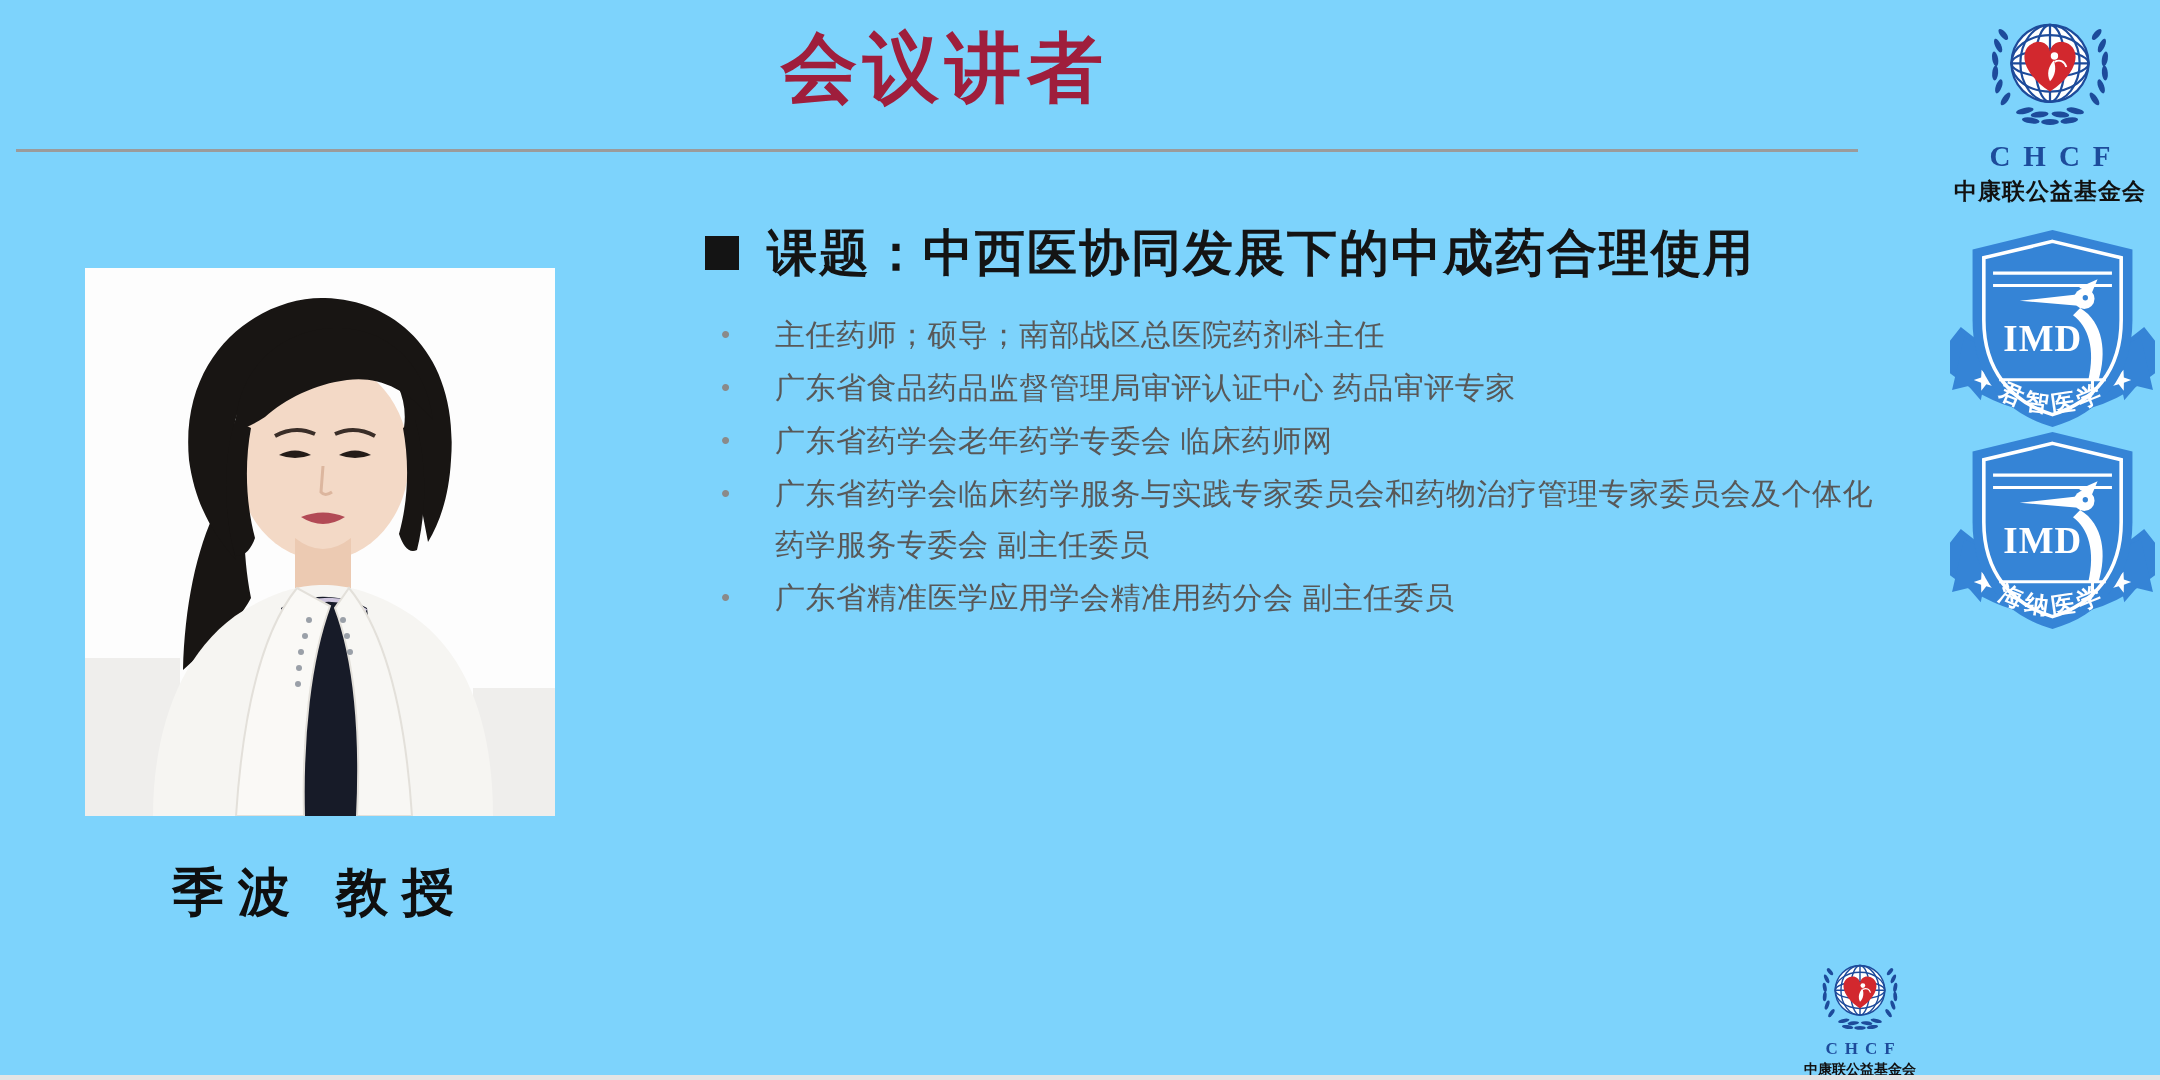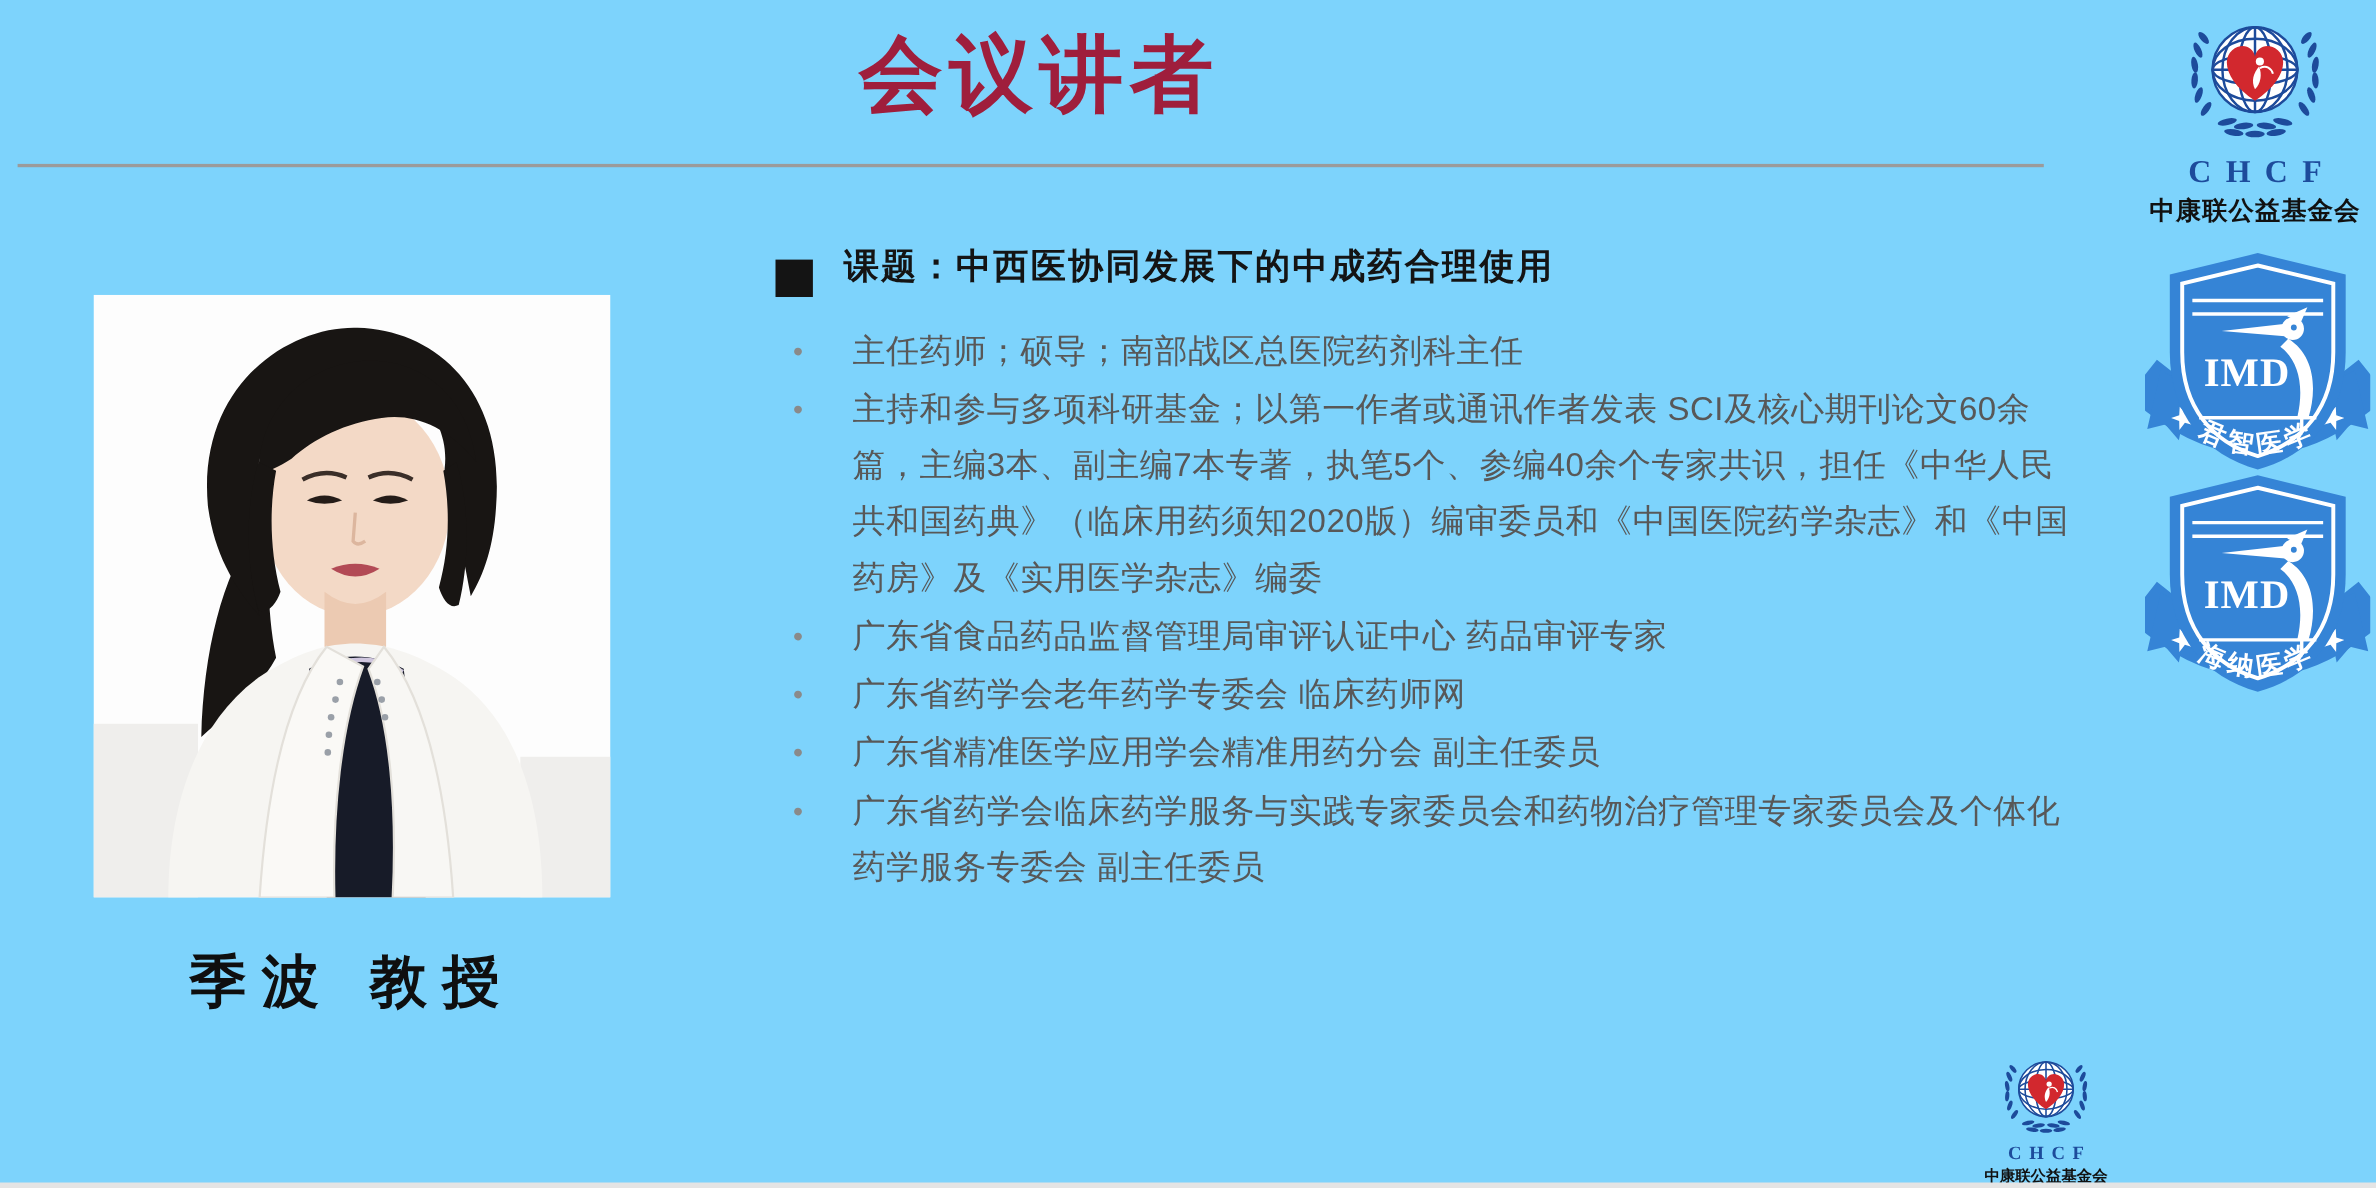--- a/index.html
+++ b/index.html
@@ -37,21 +37,21 @@
     font-size:52px;letter-spacing:14px;color:#0f0f0f;
   }
   
   .content{position:absolute;left:705px;top:222px;width:1192px;}
   .topic-row{display:flex;align-items:flex-start;}
   .topic-square{
     width:34px;height:34px;background:var(--heading-color);flex:0 0 34px;
     margin-top:14px;
   }
   .topic-label{
-    margin-left:28px;font-size:32px;font-weight:bold;color:var(--heading-color);
+    margin-left:28px;font-size:50px;font-weight:bold;color:var(--heading-color);
     letter-spacing:2px;line-height:1.25;
   }
   ul.bullets{list-style:none;margin-top:24px;}
   ul.bullets li{
     position:relative;padding-left:70px;font-size:30px;line-height:51px;
     color:var(--body-text-color);letter-spacing:0.5px;margin-bottom:2px;
   }
   ul.bullets li::before{
     content:"\2022";position:absolute;left:16px;top:0;line-height:51px;
     color:var(--bullet-color);font-size:26px;
@@ -225,25 +225,24 @@
   </div>
   <div class="caption">季波 教授</div>
 
   <div class="content">
     <div class="topic-row">
       <div class="topic-square"></div>
       <div class="topic-label">课题：中西医协同发展下的中成药合理使用</div>
     </div>
     <ul class="bullets">
       <li>主任药师；硕导；南部战区总医院药剂科主任</li>
-      <li>主持和参与多项科研基金；以第一作者或通讯作者发表 SCI及核心期刊论文60余篇，主编3本、副主编7本专著，执笔5个、参编40余个专家共识，担任《中华人民共和国药典》（临床用药须知2020版）编审委员和《中国医院药学杂志》和《中国药房》及《实用医学杂志》编委</li>
       <li>广东省食品药品监督管理局审评认证中心 药品审评专家</li>
       <li>广东省药学会老年药学专委会 临床药师网</li>
+      <li>广东省药学会临床药学服务与实践专家委员会和药物治疗管理专家委员会及个体化药学服务专委会 副主任委员</li>
       <li>广东省精准医学应用学会精准用药分会 副主任委员</li>
-      <li>广东省药学会临床药学服务与实践专家委员会和药物治疗管理专家委员会及个体化药学服务专委会 副主任委员</li>
     </ul>
   </div>
 
   <div class="logo-chcf-top">
     <svg viewBox="0 0 200 170">
         <use href="#sym-chcf"></use>
       </svg>
     <div class="chcf-acronym">CHCF</div>
     <div class="chcf-name">中康联公益基金会</div>
   </div>

